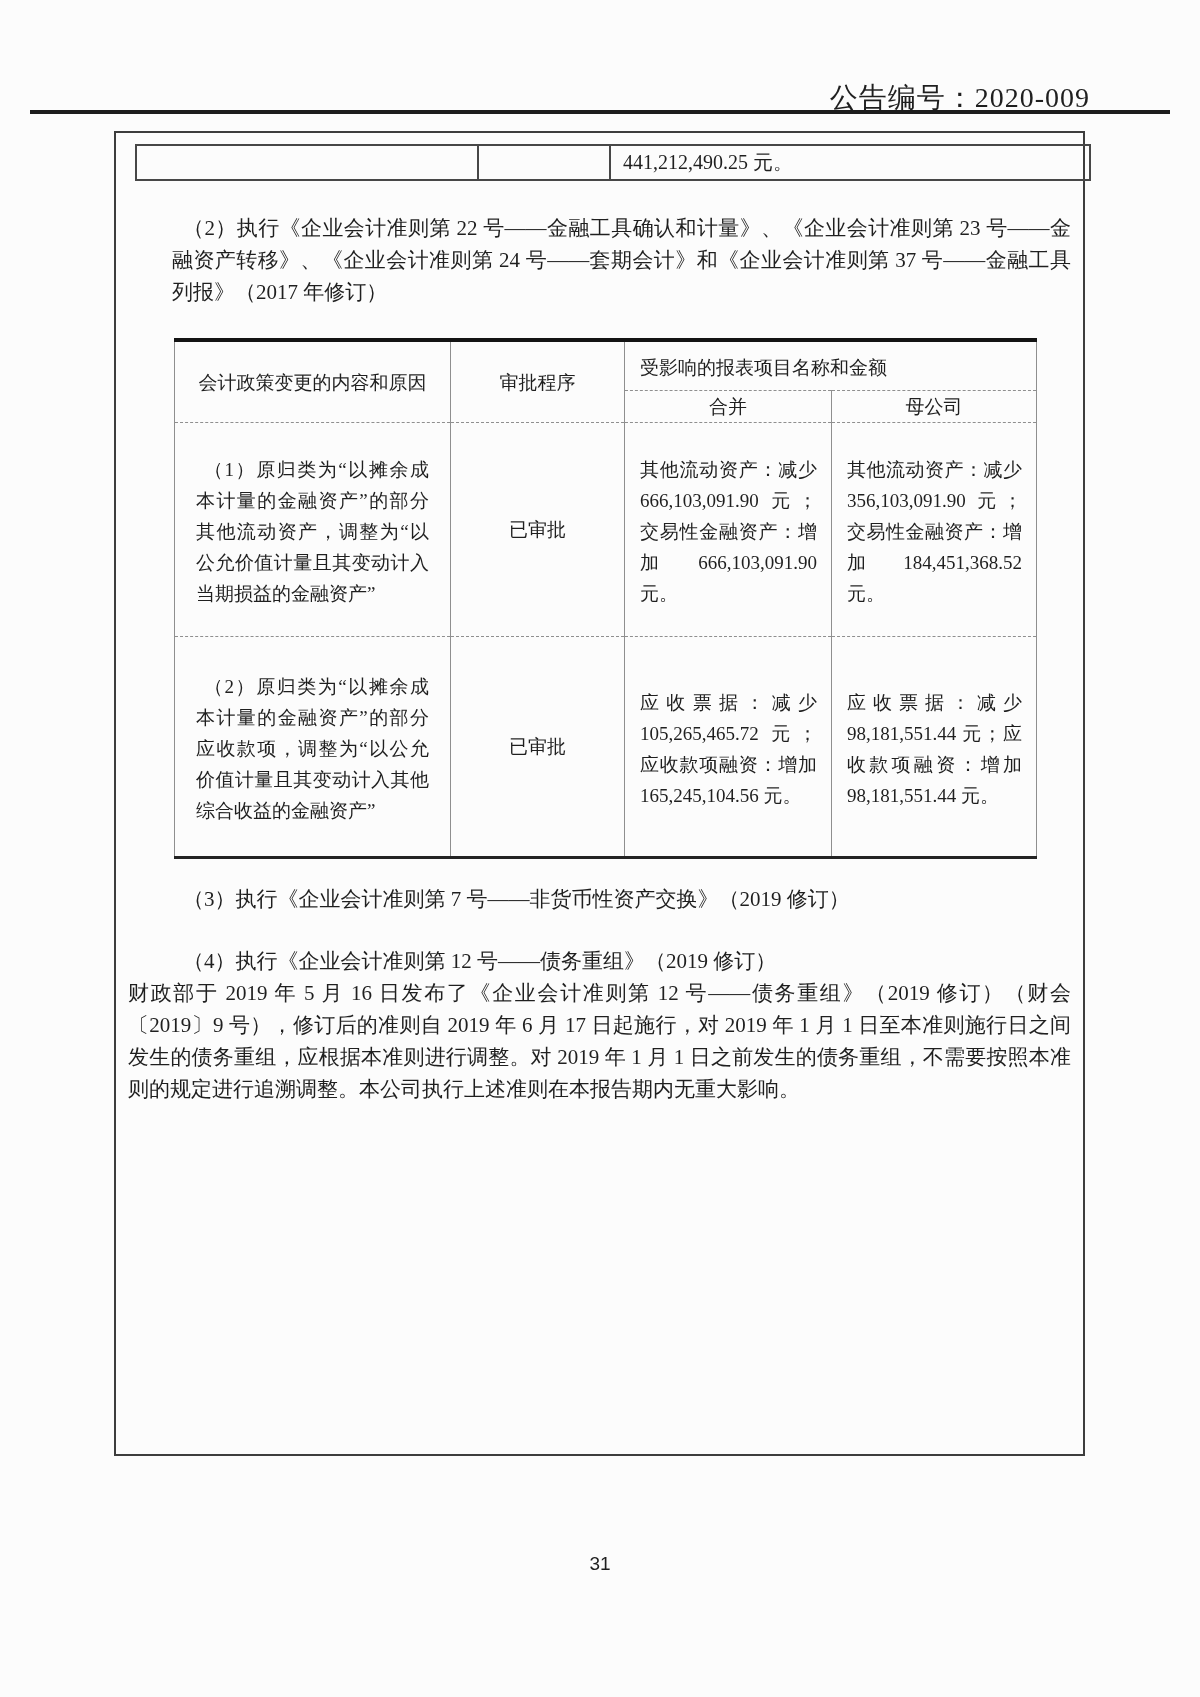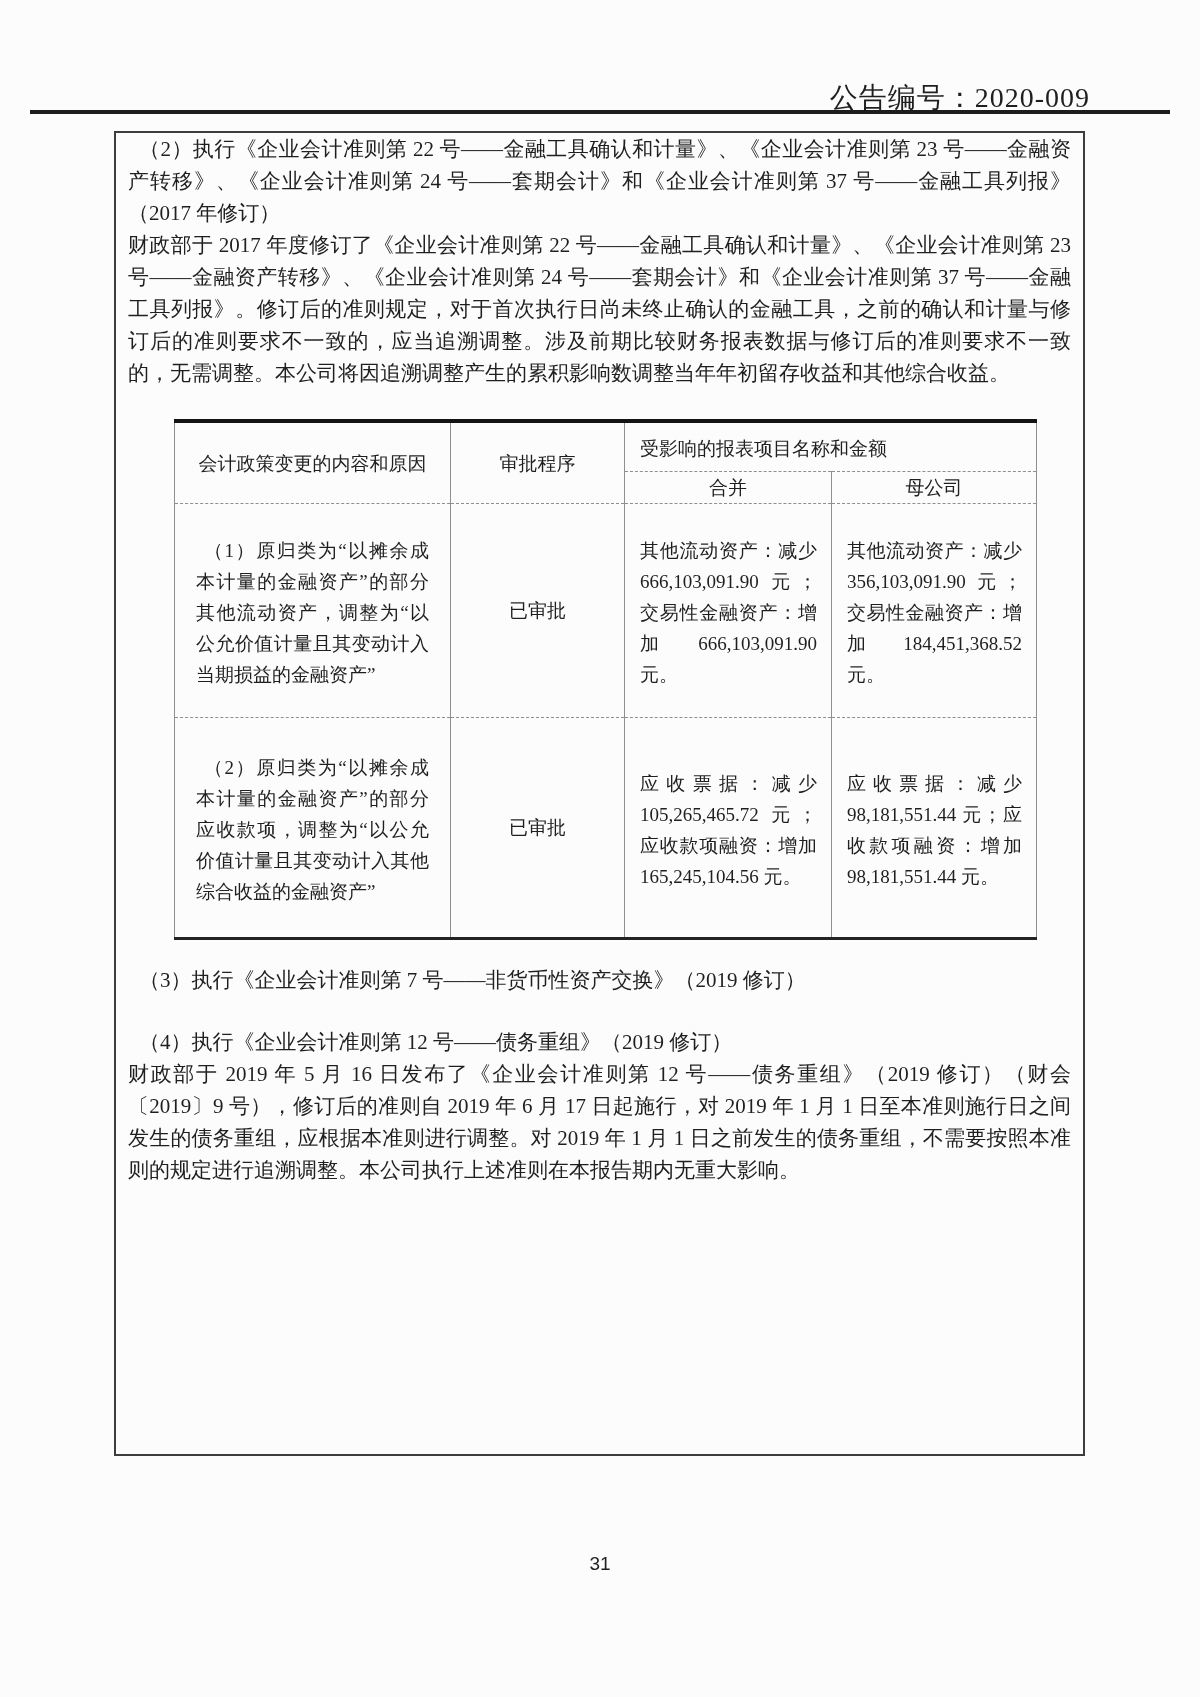--- a/index.html
+++ b/index.html
@@ -28,21 +28,21 @@
   }
   .carryover-table td{
     border:2px solid #474747;height:31px;
     font-size:20px;padding:1px 12px;vertical-align:middle;
   }
   
   p.para{
     margin:0;font-size:21px;line-height:32px;text-align:justify;
     text-justify:inter-character;
   }
-  p.head{text-indent:11px;}
+  p.head{text-indent:11px;margin-left:44px;}
   p.gap-top{margin-top:30px;}
   
   .policy-table{
     width:862px;margin:30px 0 24px 46px;
     border-collapse:collapse;table-layout:fixed;
     border-top:4px solid #141414;border-bottom:3px solid #232323;
     font-size:19px;line-height:31px;
   }
   .policy-table td{
     border-left:1px solid #8f8f8f;border-right:1px solid #8f8f8f;
@@ -79,23 +79,36 @@
   }
 </style>
 </head>
 <body>
 
 <div class="doc-number">公告编号：2020-009</div>
 <div class="header-rule"></div>
 
 <div class="content-box">
 
+  <table class="carryover-table">
+    <colgroup>
+        <col style="width:342px">
+        <col style="width:132px">
+        <col style="width:480px">
+      </colgroup>
+    <tbody>
+        <tr>
+      <td></td>
+      <td></td>
+      <td>441,212,490.25 元。</td>
+    </tr>
+  </tbody>
+    </table>
 
   <p class="para head">（2）执行《企业会计准则第 22 号——金融工具确认和计量》、《企业会计准则第 23 号——金融资产转移》、《企业会计准则第 24 号——套期会计》和《企业会计准则第 37 号——金融工具列报》（2017 年修订）</p>
-  <p class="para">财政部于 2017 年度修订了《企业会计准则第 22 号——金融工具确认和计量》、《企业会计准则第 23 号——金融资产转移》、《企业会计准则第 24 号——套期会计》和《企业会计准则第 37 号——金融工具列报》。修订后的准则规定，对于首次执行日尚未终止确认的金融工具，之前的确认和计量与修订后的准则要求不一致的，应当追溯调整。涉及前期比较财务报表数据与修订后的准则要求不一致的，无需调整。本公司将因追溯调整产生的累积影响数调整当年年初留存收益和其他综合收益。</p>
 
   <table class="policy-table">
     <colgroup>
         <col style="width:276px">
         <col style="width:174px">
         <col style="width:207px">
         <col style="width:205px">
       </colgroup>
     <tbody>
         <tr>

